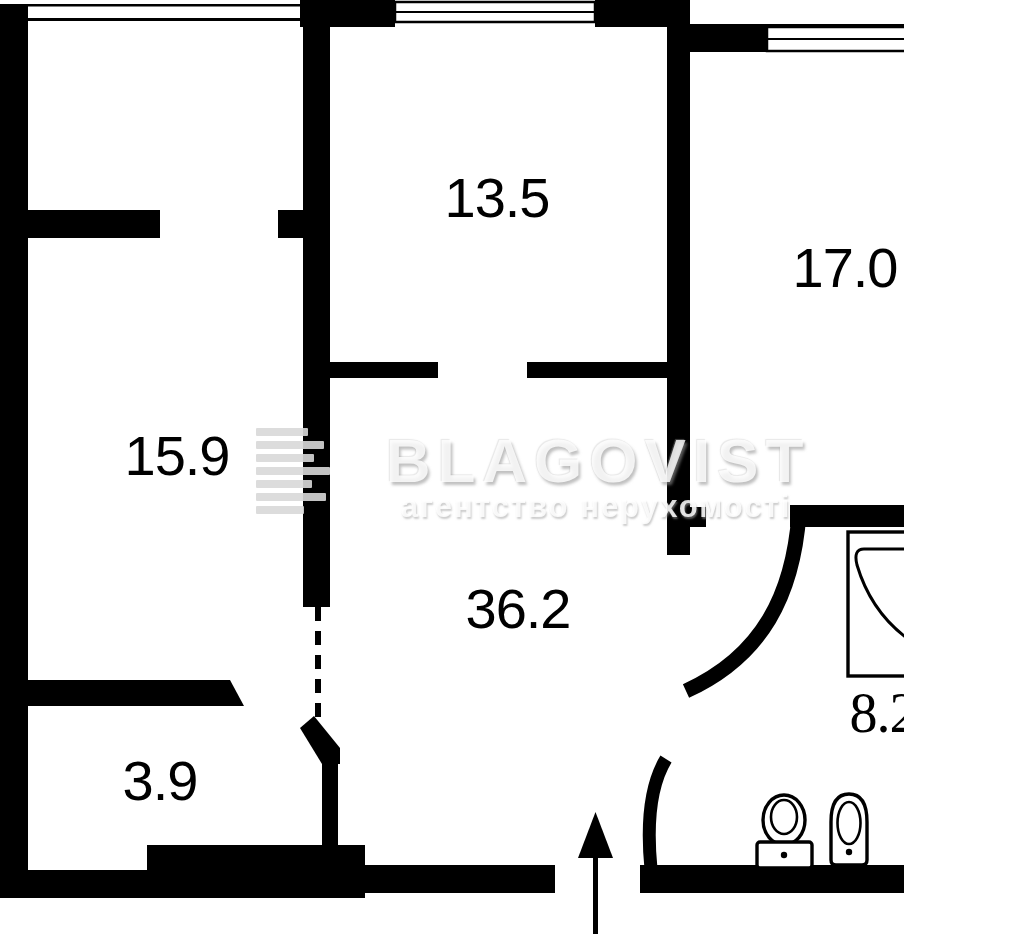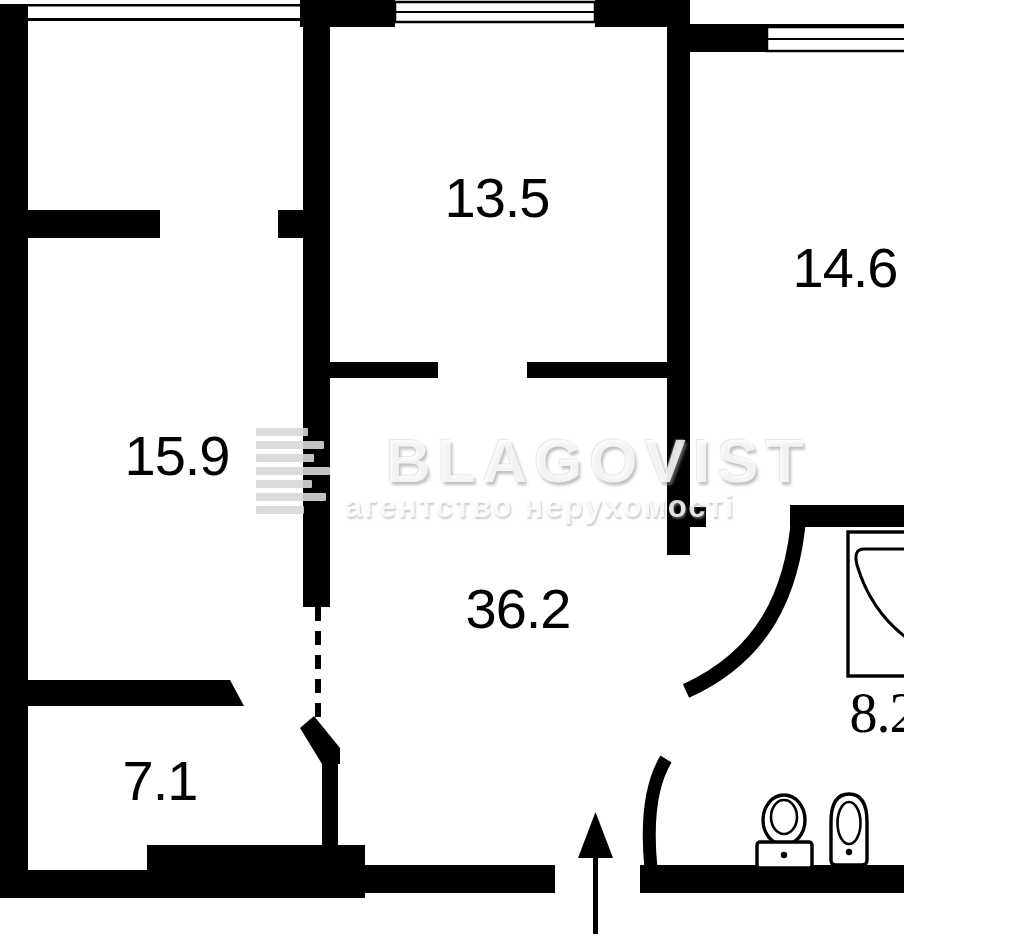--- a/index.html
+++ b/index.html
@@ -15,21 +15,21 @@
   }
   #watermark{position:absolute;left:0;top:0;width:100%;height:100%;z-index:3;pointer-events:none;}
   .wm-brand{
     position:absolute;left:562px;top:460px;transform:translate(-50%,-50%);
     font-size:62px;font-weight:700;letter-spacing:7px;white-space:nowrap;
     color:rgba(255,255,255,0.82);
     text-shadow:2px 3px 3px rgba(150,150,150,0.60), -1px -1px 1px rgba(190,190,190,0.35);
     margin-left:36px;
   }
   .wm-tagline{
-    position:absolute;left:540px;top:507px;transform:translate(-50%,-50%);
+    position:absolute;left:596px;top:507px;transform:translate(-50%,-50%);
     font-size:31px;font-weight:700;letter-spacing:2px;white-space:nowrap;
     color:rgba(255,255,255,0.85);
     text-shadow:1px 2px 2px rgba(160,160,160,0.55);
   }
   .wm-logo{position:absolute;left:256px;top:428px;width:78px;height:88px;}
   .wm-logo .stripe{position:absolute;left:0;height:8px;background:rgba(216,216,216,0.9);border-radius:1px;}
 </style>
 </head>
 <body>
 
@@ -129,24 +129,24 @@
       <circle cx="849" cy="852" r="3.2" fill="#000"></circle>
     </g>
 
     <g fill="#000">
       <rect x="593" y="852" width="5" height="82"></rect>
       <polygon points="595.5,812 578,858 613,858"></polygon>
     </g>
   </svg>
 
   <div class="room-label" style="left:497px;top:197px;">13.5</div>
-  <div class="room-label" style="left:845px;top:267px;">14.6</div>
+  <div class="room-label" style="left:845px;top:267px;">17.0</div>
   <div class="room-label" style="left:157px;top:455px;margin-left:20px;">15.9</div>
   <div class="room-label" style="left:518px;top:608px;">36.2</div>
-  <div class="room-label" style="left:160px;top:780px;">7.1</div>
+  <div class="room-label" style="left:160px;top:780px;">3.9</div>
   <div class="room-label" style="left:883px;top:713px;font-family:Liberation Serif, serif;">8.2</div>
 
   <div id="watermark">
     <div class="wm-logo">
       <div class="stripe" style="top:0;width:52px;"></div>
       <div class="stripe" style="top:13px;width:68px;"></div>
       <div class="stripe" style="top:26px;width:58px;"></div>
       <div class="stripe" style="top:39px;width:74px;"></div>
       <div class="stripe" style="top:52px;width:56px;"></div>
       <div class="stripe" style="top:65px;width:70px;"></div>

